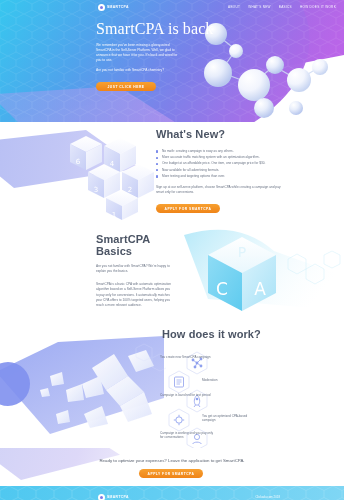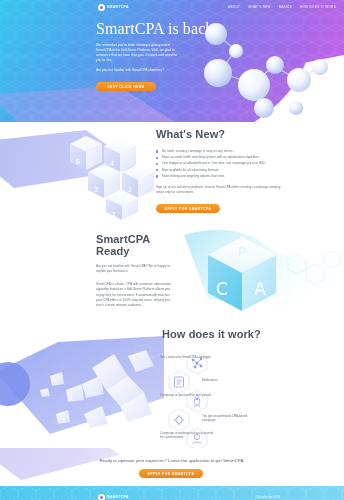--- a/index.html
+++ b/index.html
@@ -289,21 +289,21 @@
         <path d="M0 18 L34 0 L68 18 L34 36 Z" fill="url(#bt)"></path>
         <path d="M0 18 L34 36 L34 74 L0 56 Z" fill="url(#bl)"></path>
         <path d="M68 18 L34 36 L34 74 L68 56 Z" fill="url(#br)"></path>
         <text x="14" y="58" font-family="DejaVu Sans" font-size="17" fill="#ffffff" text-anchor="middle">C</text>
         <text x="52" y="58" font-family="DejaVu Sans" font-size="17" fill="#ffffff" text-anchor="middle">A</text>
         <text x="34" y="20" font-family="DejaVu Sans" font-size="14" fill="#dff4fc" text-anchor="middle">P</text>
       </g>
     </svg>
 
     <div class="basics-body">
-      <div class="h2">SmartCPA Ready</div>
+      <div class="h2">SmartCPA Basics</div>
       <div class="basics-p">Are you not familiar with SmartCPA? We're happy to explain you the basics.</div>
       <div class="basics-p2">SmartCPA is a basic CPA with automatic optimization algorithm based on a Self-Serve Platform allows you to pay only for conversions. It automatically matches your CPA offers to 100% targeted users, helping you reach a more relevant audience.</div>
     </div>
   </section>
 
   <section class="sec-how">
     <svg class="poly-art" viewBox="0 0 170 116">
       <defs>
         <linearGradient id="pb" x1="0" y1="0" x2="1" y2="1">
           <stop offset="0%" stop-color="#8a9bf0"></stop>

